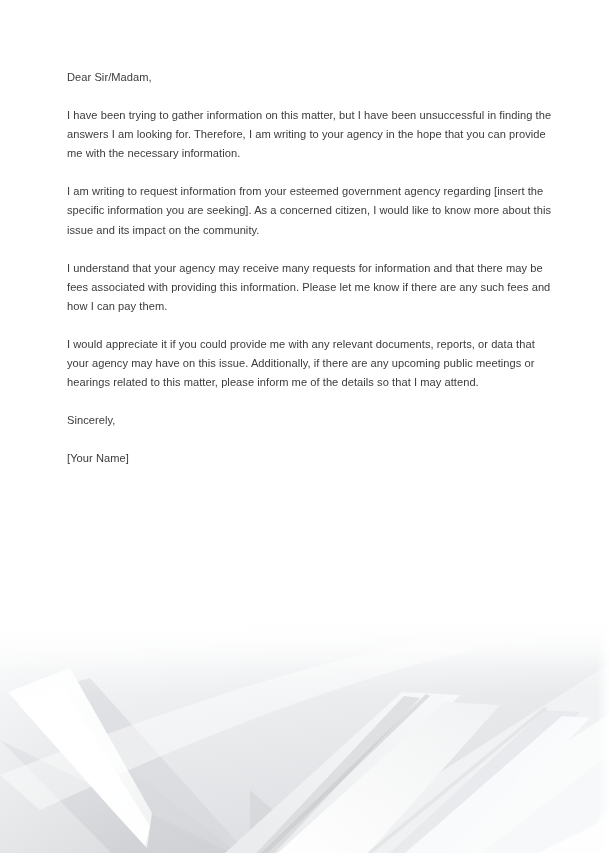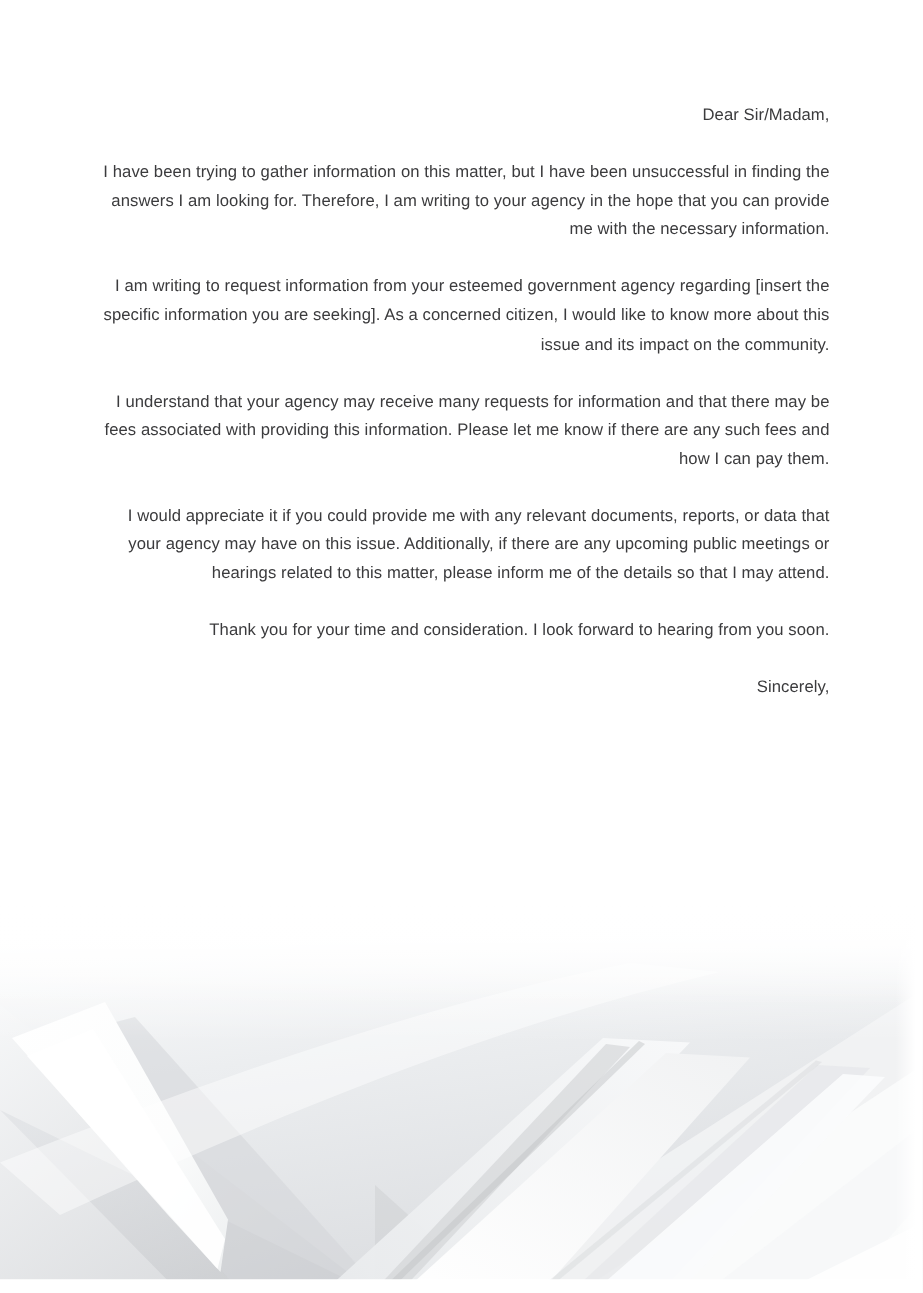--- a/index.html
+++ b/index.html
@@ -61,21 +61,21 @@
     top: 68px;
     width: 486px;
     z-index: 3;
   }
   .para {
     margin: 0 0 19px 0;
     font-size: 11.1px;
     line-height: 19.1px;
     color: #3b3b3d;
     letter-spacing: 0.005em;
-    text-align: right;
+    text-align: left;
     white-space: pre-wrap;
   }
   .para:last-child { margin-bottom: 0; }
 </style>
 </head>
 <body>
 
 <div class="page">
 
   <div class="artwork">
@@ -152,17 +152,17 @@
     <div class="artwork-fade-right"></div>
     <div class="artwork-fade-bottom"></div>
   </div>
 
   <div class="letter">
     <p class="para">Dear Sir/Madam,</p>
     <p class="para">I have been trying to gather information on this matter, but I have been unsuccessful in finding the answers I am looking for. Therefore, I am writing to your agency in the hope that you can provide me with the necessary information.</p>
     <p class="para">I am writing to request information from your esteemed government agency regarding [insert the specific information you are seeking]. As a concerned citizen, I would like to know more about this issue and its impact on the community.</p>
     <p class="para">I understand that your agency may receive many requests for information and that there may be fees associated with providing this information. Please let me know if there are any such fees and how I can pay them.</p>
     <p class="para">I would appreciate it if you could provide me with any relevant documents, reports, or data that your agency may have on this issue. Additionally, if there are any upcoming public meetings or hearings related to this matter, please inform me of the details so that I may attend.</p>
-    <p class="para">Thank you for your time and consideration. I look forward to hearing from you soon.</p>
     <p class="para">Sincerely,</p>
+    <p class="para">[Your Name]</p>
   </div>
 
 </div>
 
 </body></html>

